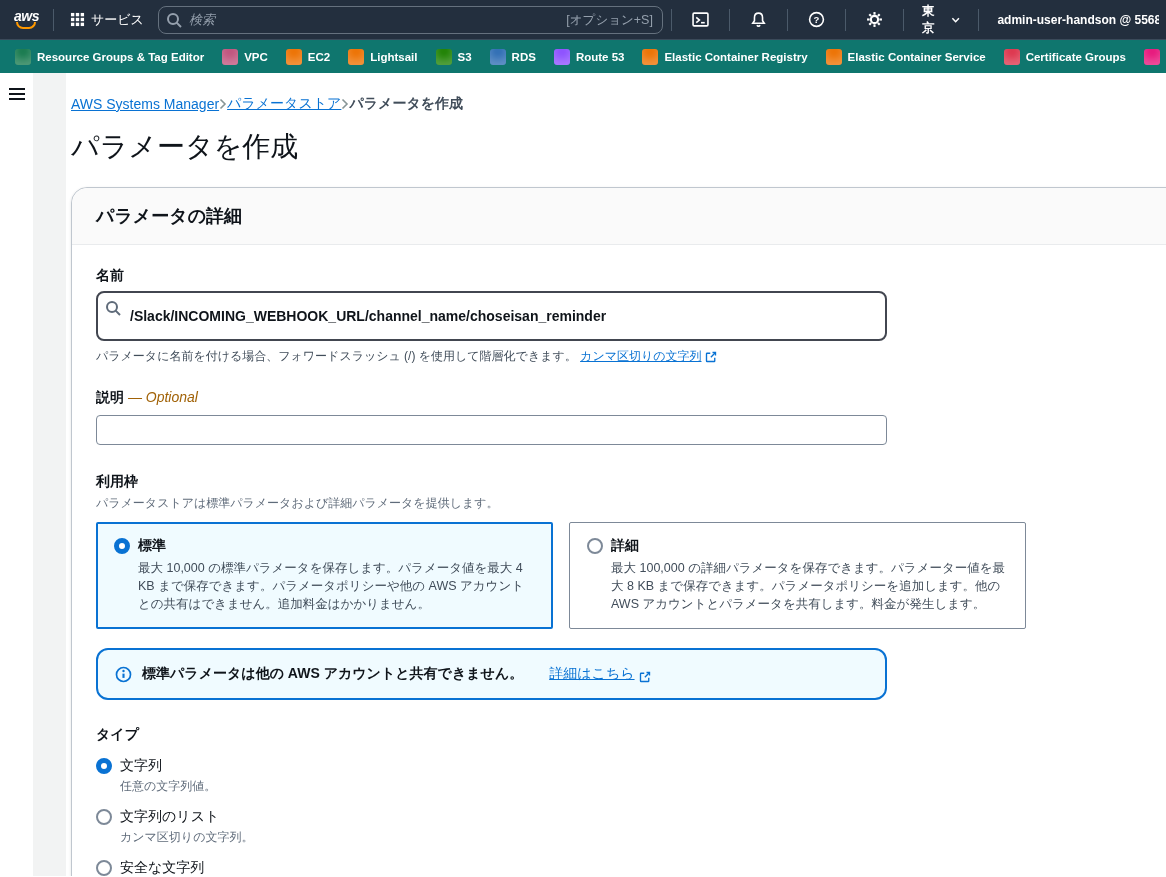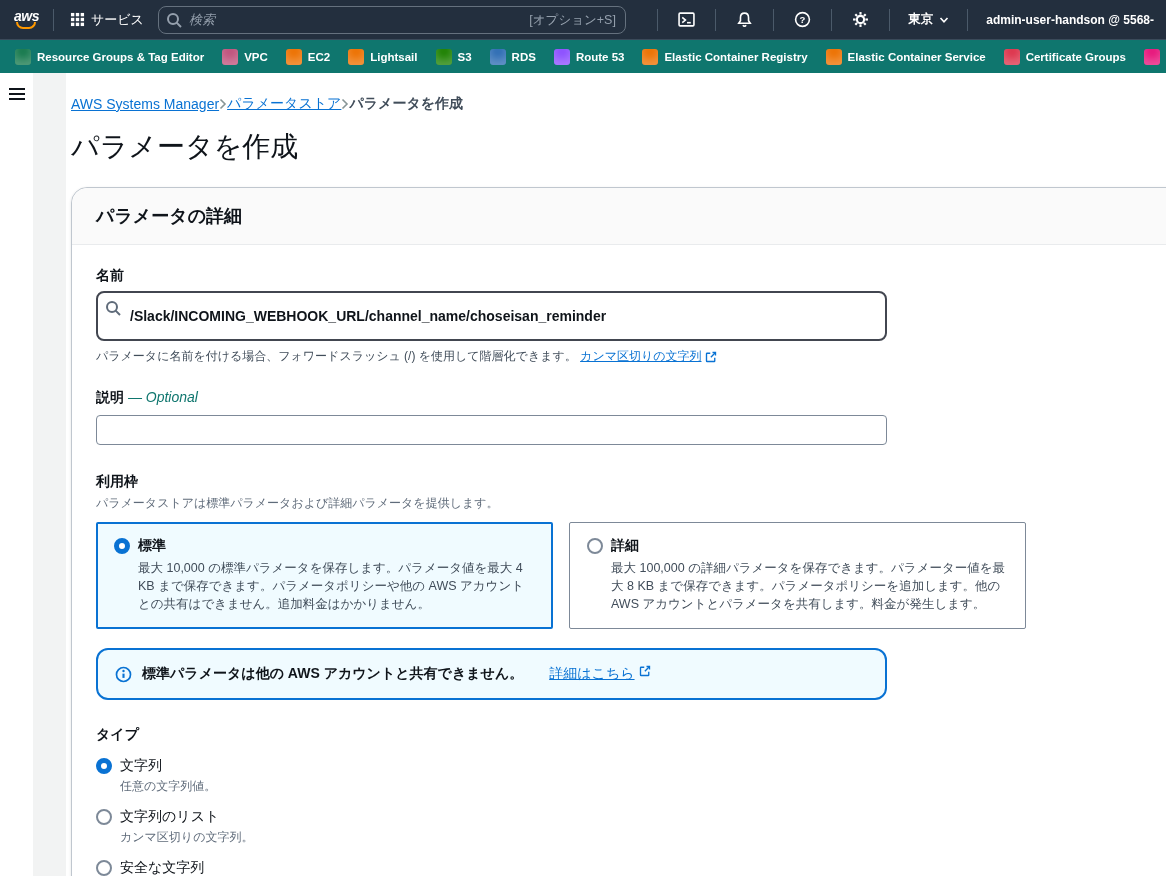--- a/index.html
+++ b/index.html
@@ -8,21 +8,21 @@
 
   
   .topnav { height:40px; background:#232f3e; display:flex; align-items:center;
     color:#fff; font-size:13px; padding:0 8px; border-bottom:1px solid #3b4a5a; }
   .tn-sep { width:1px; height:22px; background:#4b5a6a; margin:0 8px; flex:none; }
   .aws-logo { display:flex; flex-direction:column; align-items:center; padding:0 6px; cursor:pointer; }
   .aws-logo .txt { font-weight:700; font-size:14px; line-height:13px; letter-spacing:-.5px; font-style:italic; }
   .aws-logo .smile { width:20px; height:7px; border:2px solid #ff9900; border-top:none;
     border-radius:0 0 10px 10px; margin-top:-1px; }
   .tn-item { display:flex; align-items:center; gap:6px; padding:0 8px; height:40px; cursor:pointer; white-space:nowrap; }
-  .tn-search { position:relative; width:468px; margin-left:6px; flex:none; }
+  .tn-search { position:relative; width:505px; margin-left:6px; flex:none; }
   .tn-search input { width:100%; height:28px; background:#232f3e; border:1px solid #65717e;
     border-radius:8px; color:#fff; font-size:13px; padding:0 90px 0 30px; outline:none; }
   .tn-search input::placeholder { font-style:italic; color:#95a0ad; }
   .tn-search .mag { position:absolute; left:8px; top:6px; }
   .tn-search .hint { position:absolute; right:10px; top:6px; color:#95a0ad; font-size:12.5px; }
   .tn-right { display:flex; align-items:center; margin-left:auto; }
   .tn-ic { padding:0 12px; height:40px; display:flex; align-items:center; cursor:pointer; }
   .tn-region { display:flex; align-items:center; gap:6px; font-weight:700; font-size:12.5px; padding:0 10px; cursor:pointer; }
   .tn-account { font-weight:700; font-size:12px; padding:0 4px 0 10px; white-space:nowrap;
     overflow:hidden; max-width:190px; cursor:pointer; }
@@ -49,21 +49,21 @@
   h1.title { font-size:28px; font-weight:500; margin-top:15px; color:#0f141a; }
 
   
   .card { margin-top:21px; width:1200px; border:1px solid #c0c7cf; border-radius:16px;
     background:#fff; box-shadow:0 1px 3px rgba(0,28,36,.12); }
   .card-h { padding:16px 24px; background:#fafafa; border-bottom:1px solid #e9ebed;
     border-radius:16px 16px 0 0; }
   .card-h h2 { font-size:18px; font-weight:700; }
   .card-b { padding:22px 24px 30px; }
   .lbl { font-size:14px; font-weight:600; color:#0f141a; }
-  .lbl .opt { font-weight:400; font-style:italic; color:#0f766e; }
+  .lbl .opt { font-weight:400; font-style:italic; color:#a16207; }
   .hint-txt { font-size:12px; color:#414d5a; margin-top:7px; }
   .hint-txt a, .link { color:#0972d3; text-decoration:underline; cursor:pointer; }
 
   .name-wrap { position:relative; margin-top:6px; }
   .name-wrap input { width:791px; height:50px; border:2px solid #424650; border-radius:8px;
     font-size:14px; font-weight:600; color:#0f141a; padding:0 36px 0 32px; outline:none;
     font-family:"Liberation Sans","DejaVu Sans",sans-serif; }
   .name-wrap .mag { position:absolute; left:9px; top:9px; }
 
   .desc-input { width:791px; height:30px; border:1px solid #7d8998; border-radius:4px;
@@ -81,21 +81,21 @@
   .tile-desc { font-size:12.5px; color:#414d5a; line-height:18px; margin:4px 0 0 24px; }
 
   .radio { width:16px; height:16px; border-radius:50%; border:2px solid #7d8998;
     background:#fff; flex:none; display:inline-block; }
   .radio.sel { border:5px solid #0972d3; }
 
   .alert { width:791px; margin-top:19px; border:2px solid #0972d3; background:#f0fbff;
     border-radius:12px; padding:15px 17px; display:flex; align-items:center; gap:10px;
     font-size:14px; }
   .alert .txt { font-weight:700; }
-  .alert .link { margin-left:16px; font-weight:400; display:flex; align-items:flex-start; gap:4px; }
+  .alert .link { margin-left:16px; font-weight:400; display:flex; align-items:flex-end; gap:4px; }
 
   .ropt { display:flex; align-items:center; gap:8px; margin-top:13px; cursor:pointer; }
   .ropt-lb { font-size:14px; }
   .ropt-desc { font-size:12px; color:#5f6b7a; margin:3px 0 0 24px; }
 
   .ext { vertical-align:-1px; }
   .hl { display:inline-flex; align-items:center; gap:3px; }
 </style>
 </head>
 <body>

